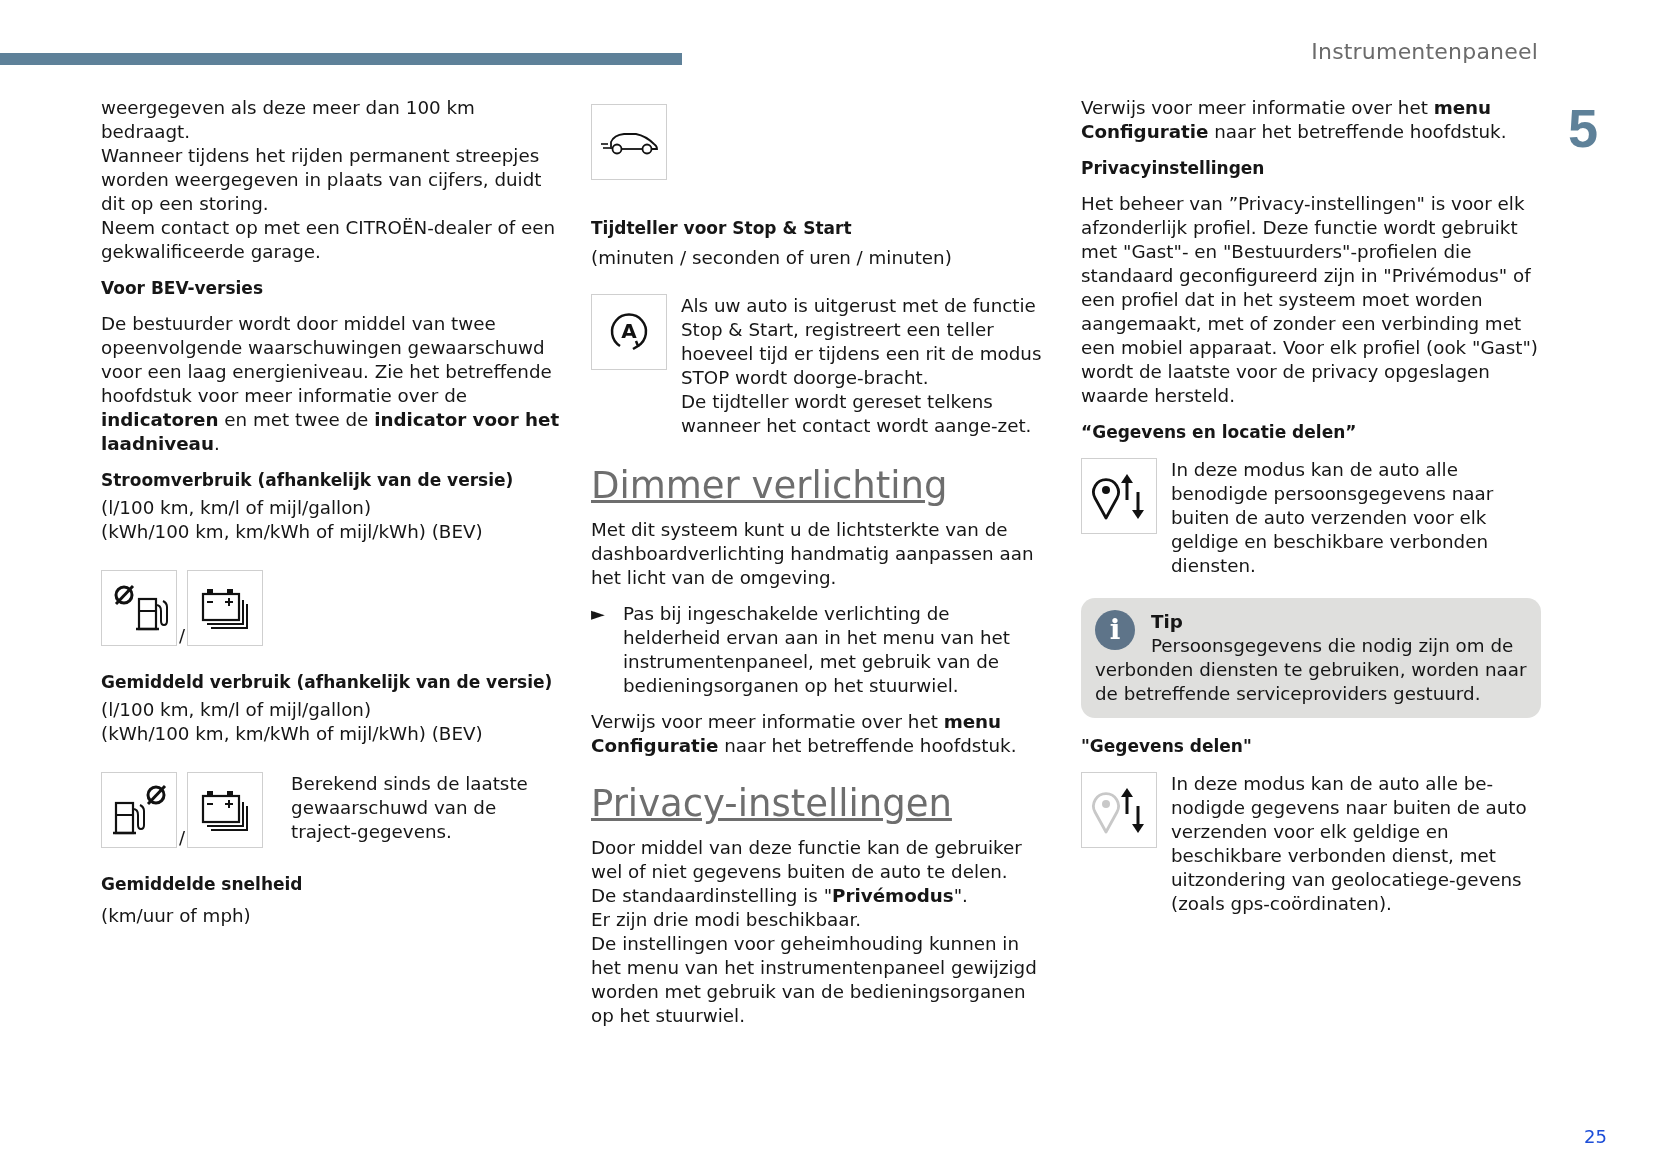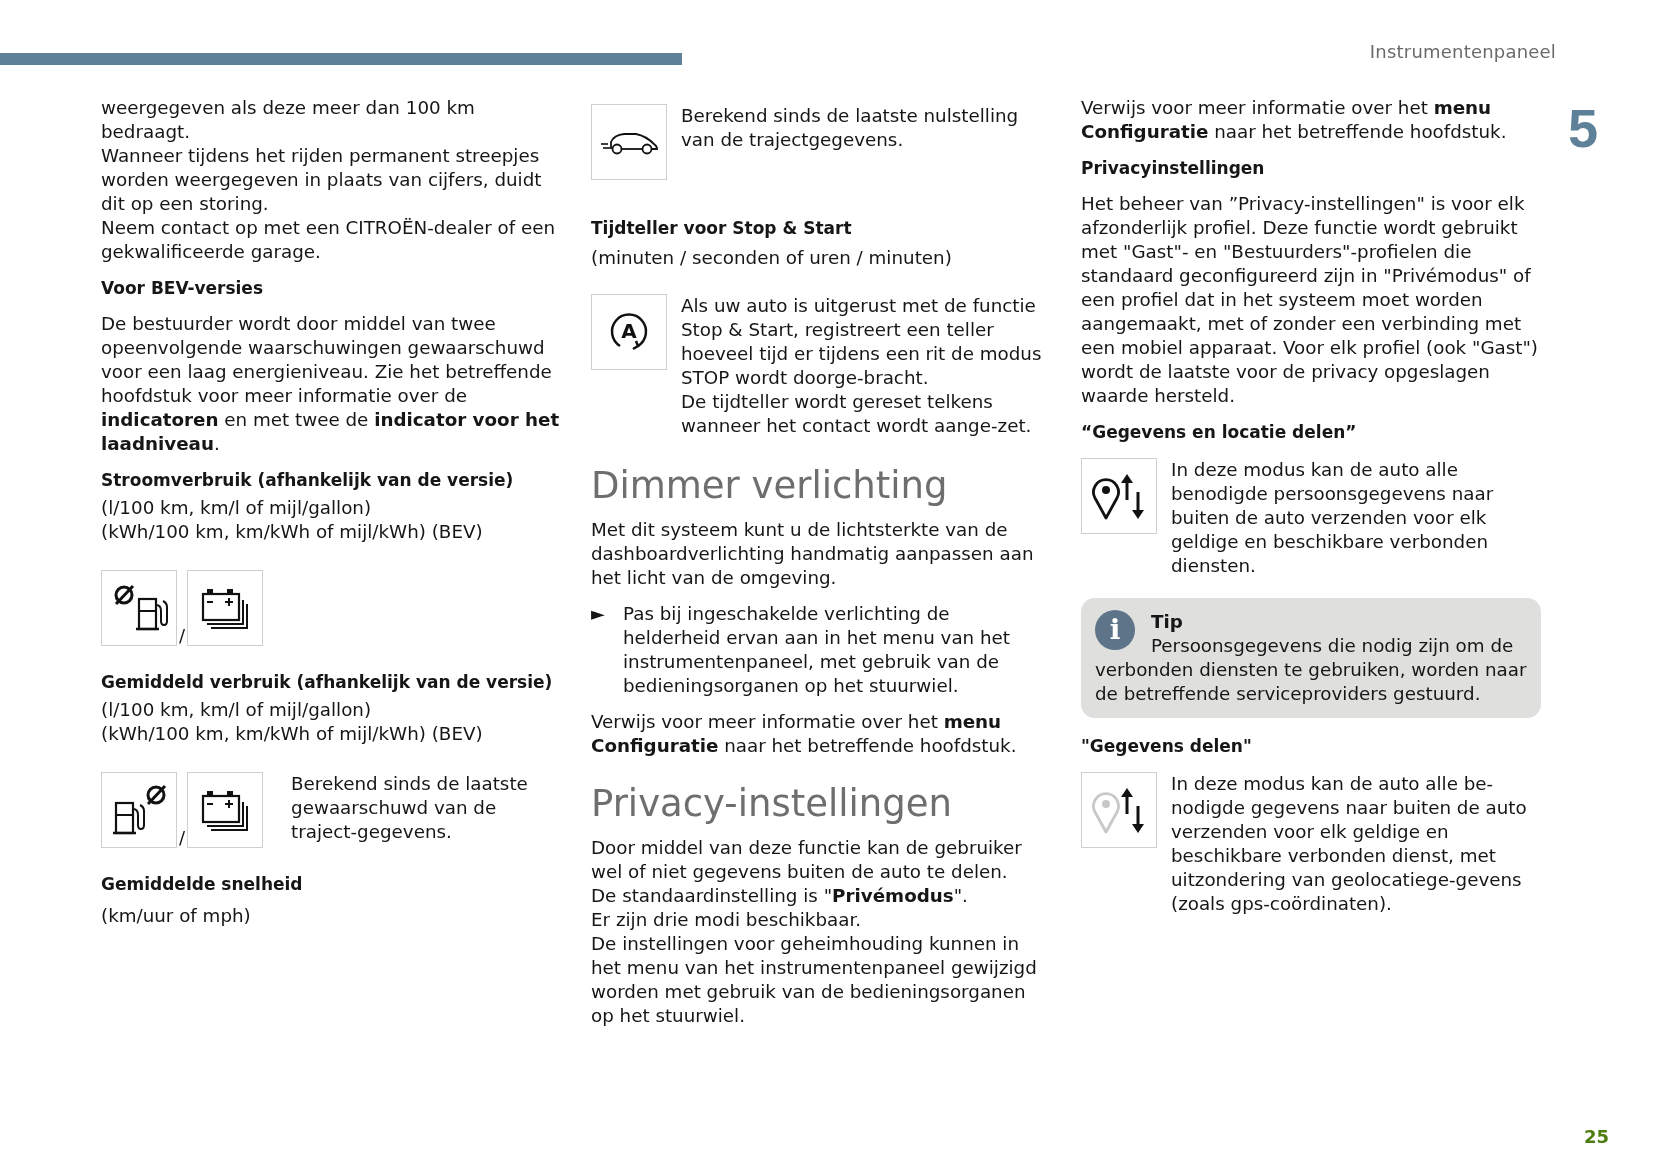--- a/index.html
+++ b/index.html
@@ -2,31 +2,31 @@
 <html><head>
 <meta charset="utf-8">
 <style>
   html, body { margin: 0; padding: 0; background: #ffffff; }
   body {
     width: 1653px; height: 1165px; position: relative; overflow: hidden;
     font-family: "DejaVu Sans", sans-serif; color: #161616;
     font-size: 18.3px; line-height: 24px;
   }
   .topbar { position: absolute; left: 0; top: 53px; width: 682px; height: 12px; background: #5e8199; }
-  .section-title { position: absolute; right: 97px; top: 40px; font-size: 18px; color: #6b6b6b; letter-spacing: 0.2px; }
+  .section-title { position: absolute; right: 115px; top: 40px; font-size: 22px; color: #6b6b6b; letter-spacing: 0.2px; }
   .chapter-num { position: absolute; left: 1568px; top: 98px; font-size: 54px; font-weight: bold; color: #5e8199; line-height: 60px; font-family: "Liberation Sans", sans-serif; }
-  .page-num { position: absolute; left: 1584px; top: 1125px; font-size: 18px; font-weight: bold; color: #4d7c0f; }
+  .page-num { position: absolute; left: 1584px; top: 1125px; font-size: 18px; font-weight: normal; color: #1d4ed8; }
   .col { position: absolute; top: 96px; }
   .col1 { left: 101px; width: 460px; }
   .col2 { left: 591px; width: 460px; }
   .col3 { left: 1081px; width: 460px; }
   p { margin: 0; }
   .mb10 { margin-bottom: 12px; }
   .h-sub { font-weight: bold; font-size: 17px; margin: 0 0 12px 0; }
-  .h-big { font-size: 37px; line-height: 44px; color: #6e6e6e; margin: 0 0 10px 0; font-weight: normal; }
+  .h-big { font-size: 37px; line-height: 44px; color: #6e6e6e; margin: 0 0 10px 0; font-weight: normal; text-decoration: underline; }
   .iconrow { display: flex; align-items: flex-start; margin: 10px 0 10px 0; }
   .iconbox { width: 76px; height: 76px; border: 1px solid #cfcfcf; box-sizing: border-box; display: flex; align-items: center; justify-content: center; flex: none; }
   .iconbox svg { display: block; }
   .slash { align-self: flex-end; margin: 0 2px -2px 2px; font-size: 18px; }
   .icontext { margin-left: 14px; }
   .icons-pair { display: flex; align-items: flex-start; flex: none; }
   .bullet { display: flex; margin: 12px 0 12px 0; }
   .bullet .tri { width: 32px; flex: none; font-size: 18px; }
   .tipbox { background: #dfdfdd; border-radius: 14px; padding: 12px 14px 12px 14px; margin: 16px 0 16px 0; }
   .tiphead { display: flex; align-items: flex-start; }
@@ -123,21 +123,20 @@
     <div class="iconbox">
       <svg width="66" height="40" viewBox="0 0 66 40">
         <line x1="5" y1="22" x2="12" y2="22" stroke="#111" stroke-width="1.6"></line>
         <line x1="7" y1="26" x2="14" y2="26" stroke="#111" stroke-width="1.6"></line>
         <path d="M15 27 L15 20 Q18 13 28 12 L40 12 Q50 14 58 22 Q61 24 61 27 L54 27" fill="none" stroke="#111" stroke-width="1.8"></path>
         <line x1="26" y1="27" x2="47" y2="27" stroke="#111" stroke-width="1.8"></line>
         <circle cx="21" cy="27" r="4.5" fill="#fff" stroke="#111" stroke-width="1.8"></circle>
         <circle cx="51" cy="27" r="4.5" fill="#fff" stroke="#111" stroke-width="1.8"></circle>
       </svg>
     </div>
-    <div class="icontext">Berekend sinds de laatste nulstelling van de trajectgegevens.</div>
   </div>
 
   <p class="h-sub" style="margin-bottom:6px">Tijdteller voor Stop &amp; Start</p>
   <p>(minuten / seconden of uren / minuten)</p>
 
   <div class="iconrow" style="margin-top:24px;margin-bottom:26px">
     <div class="iconbox">
       <svg width="50" height="50" viewBox="0 0 50 50">
         <path d="M16 39 A17 17 0 1 1 34 39" fill="none" stroke="#111" stroke-width="2.5"></path>
         <polyline points="29,42 34,39 32,34" fill="none" stroke="#111" stroke-width="2.5"></polyline>

